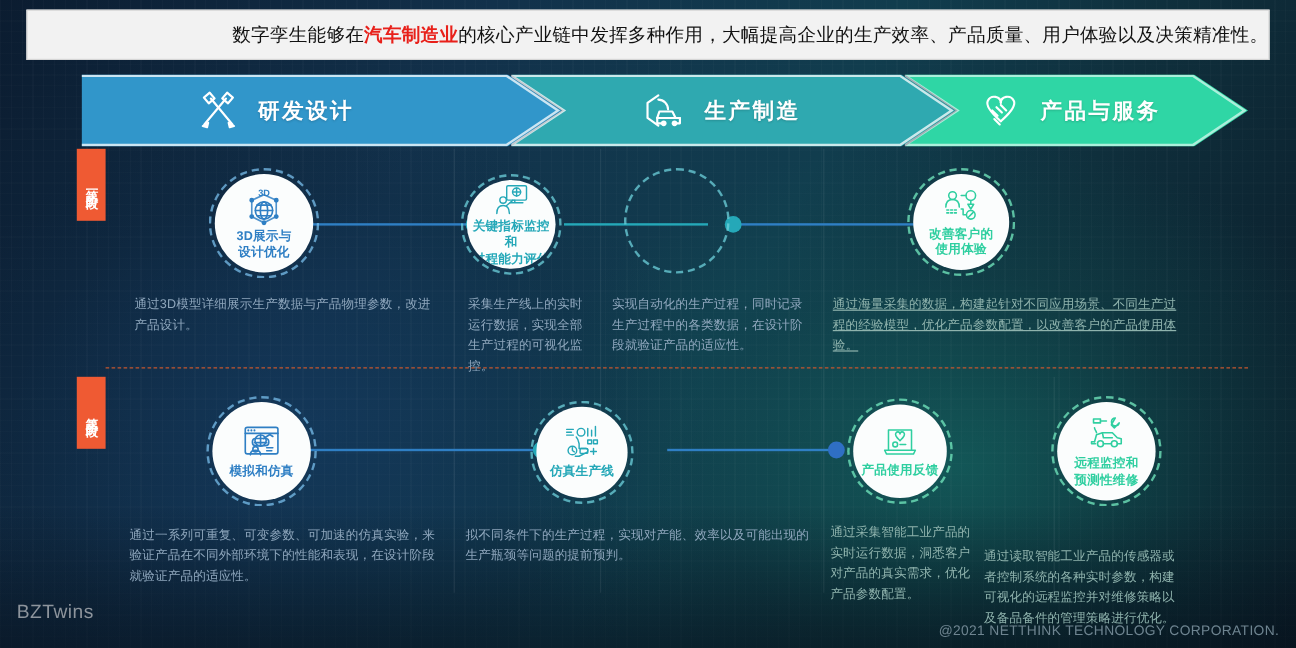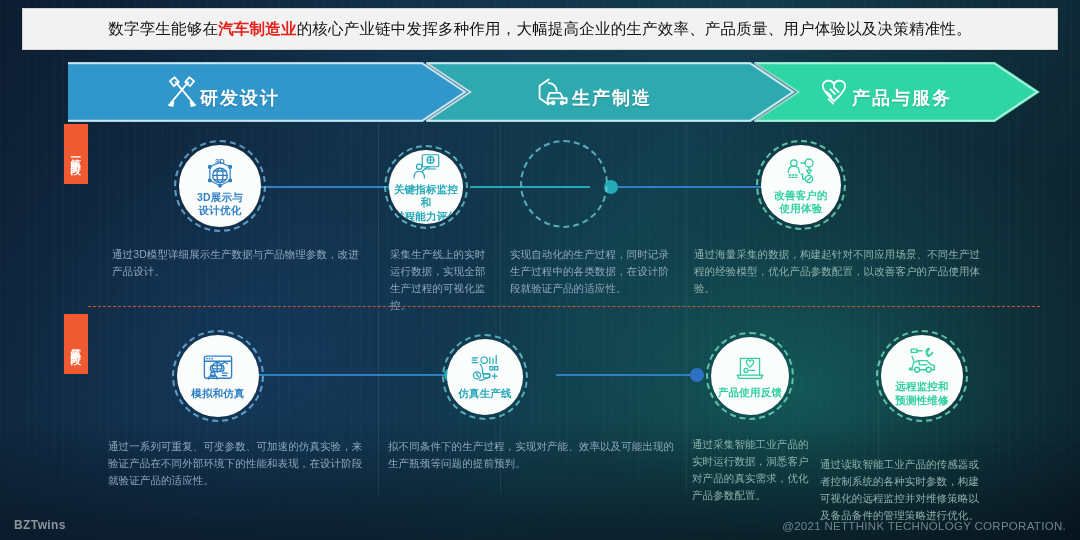--- a/index.html
+++ b/index.html
@@ -34,21 +34,21 @@
     background: linear-gradient(180deg, rgba(5,12,22,0) 0%, rgba(5,12,22,0.55) 100%);
     pointer-events: none;
   }
 
   
   .header-bar {
     position: absolute; left: 22px; top: 8px;
     width: 1036px; height: 42px;
     background: #f2f2f2;
     border: 1px solid #d6d6d6;
-    display: flex; align-items: center; justify-content: center;
+    display: flex; align-items: center; justify-content: flex-end;
     z-index: 20;
   }
   .header-text {
     font-size: 15.5px; color: #111; letter-spacing: 0.2px; white-space: nowrap;
   }
   .header-text .hl { color: #e8201a; font-weight: bold; }
 
   
   .arrow-row {
     position: absolute; left: 68px; top: 62px;
@@ -56,21 +56,21 @@
   }
   .arrow {
     position: absolute; top: 0; height: 60px;
     display: flex; align-items: center;
   }
   .arrow .arrow-body {
     position: absolute; inset: 0;
   }
   .arrow .label-wrap {
     position: relative; z-index: 3;
-    display: flex; align-items: flex-end; gap: 0;
+    display: flex; align-items: center; gap: 15px;
     padding-left: 96px;
   }
   .arrow-icon { width: 36px; height: 36px; flex: 0 0 36px; }
   .arrow-label {
     color: #fff; font-size: 18px; font-weight: bold; letter-spacing: 2px;
     text-shadow: 0 1px 2px rgba(0,0,0,0.18);
     white-space: nowrap;
   }
 
   
@@ -133,22 +133,22 @@
 
   
   .desc {
     position: absolute; z-index: 9;
     font-size: 10.5px; line-height: 1.62;
     letter-spacing: 0.1px;
   }
 
   
   .foot-left {
-    position: absolute; left: 14px; bottom: 8px; z-index: 20;
-    font-size: 12px; color: #8d949c; letter-spacing: 0.4px; font-weight: bold;
+    position: absolute; left: 14px; bottom: 20px; z-index: 20;
+    font-size: 16px; color: #8d949c; letter-spacing: 0.4px;
   }
   .foot-right {
     position: absolute; right: 14px; bottom: 8px; z-index: 20;
     font-size: 11.5px; color: #6e8490; letter-spacing: 0.3px; margin-left: 31px;
   }
 </style>
 </head>
 <body>
 
 <div id="stage">
@@ -389,21 +389,21 @@
       <div class="ntitle" style="color:#2fcfa0">远程监控和<br>预测性维修</div>
     </div>
   </div>
 
   <div class="desc" style="left:112px; top:246px; width:252px; color:#8fa7bd;">通过3D模型详细展示生产数据与产品物理参数，改进产品设计。</div>
 
   <div class="desc" style="left:390px; top:246px; width:104px; color:#8fa7bd;">采集生产线上的实时运行数据，实现全部生产过程的可视化监控。</div>
 
   <div class="desc" style="left:510px; top:246px; width:168px; color:#8fa7bd;">实现自动化的生产过程，同时记录生产过程中的各类数据，在设计阶段就验证产品的适应性。</div>
 
-  <div class="desc" style="left:694px; top:246px; width:288px; color:#8fb3ad;">通过海量采集的数据，构建起针对不同应用场景、不同生产过程的经验模型，优化产品参数配置，以改善客户的产品使用体验。</div>
+  <div class="desc" style="left:694px; top:246px; width:288px; color:#8fb3ad;text-decoration:underline;">通过海量采集的数据，构建起针对不同应用场景、不同生产过程的经验模型，优化产品参数配置，以改善客户的产品使用体验。</div>
 
   <div class="desc" style="left:108px; top:438px; width:258px; color:#8fa7bd;">通过一系列可重复、可变参数、可加速的仿真实验，来验证产品在不同外部环境下的性能和表现，在设计阶段就验证产品的适应性。</div>
 
   <div class="desc" style="left:388px; top:438px; width:288px; color:#8fa7bd;">拟不同条件下的生产过程，实现对产能、效率以及可能出现的生产瓶颈等问题的提前预判。</div>
 
   <div class="desc" style="left:692px; top:436px; width:118px; color:#8fb3ad;">通过采集智能工业产品的实时运行数据，洞悉客户对产品的真实需求，优化产品参数配置。</div>
 
   <div class="desc" style="left:820px; top:436px; width:168px; color:#8fb3ad;margin-top:20px;">通过读取智能工业产品的传感器或者控制系统的各种实时参数，构建可视化的远程监控并对维修策略以及备品备件的管理策略进行优化。</div>
 
   <div class="foot-left">BZTwins</div>

